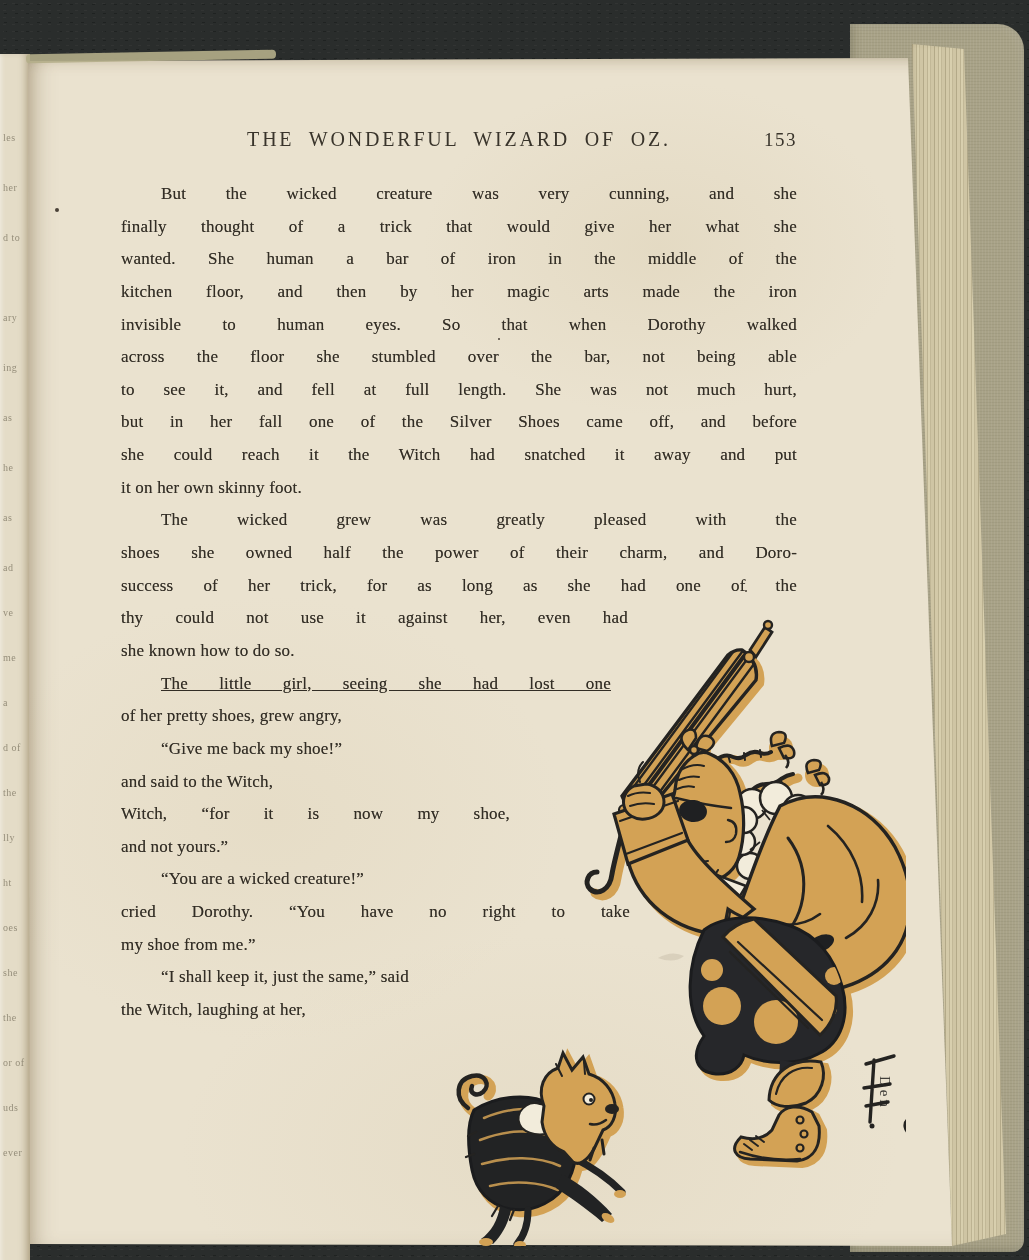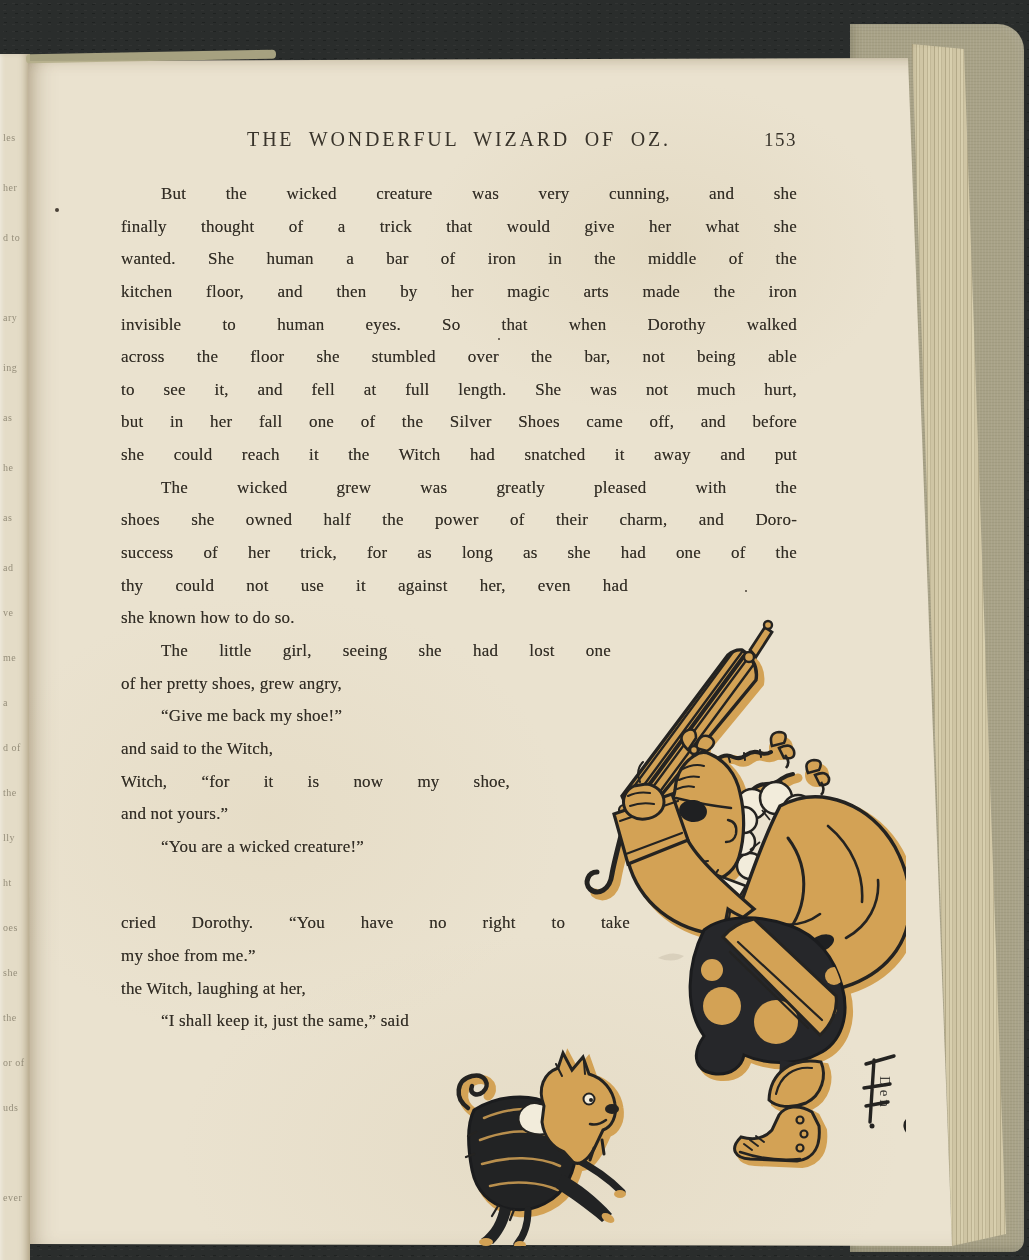--- a/index.html
+++ b/index.html
@@ -36,21 +36,21 @@
   .deckle{position:absolute;left:26px;top:52px;width:250px;height:9px;background:#b4ae8a;
     transform:rotate(-1.1deg);border-radius:4px;opacity:.9;}
   .hdr{position:absolute;left:121px;top:128px;width:676px;font-size:20px;color:#39342b;
     letter-spacing:2.8px;word-spacing:7px;text-align:center;}
   .hdr .pnum{position:absolute;right:0;top:1px;letter-spacing:1.5px;word-spacing:0;font-size:19px;}
   .txt{position:absolute;left:121px;top:178px;width:676px;color:#322d25;}
   .ln{height:32.65px;line-height:32.65px;font-size:17px;letter-spacing:.2px;
     text-shadow:0 0 .5px rgba(50,45,37,.55);white-space:normal;}
   .just{text-align:justify;text-align-last:justify;width:676px;}
   .ind{text-indent:40px;}
-  .w507{width:507px;} .w490{width:490px;} .w388{width:388px;} .w389{width:389px;} .w509{width:509px;margin-top:44px;}
+  .w507{width:507px;} .w490{width:490px;text-decoration:underline;} .w388{width:388px;} .w389{width:389px;} .w509{width:509px;}
   .speck{position:absolute;border-radius:50%;background:#4a4238;}
   svg{position:absolute;left:28px;top:58px;pointer-events:none;}
   .stroke{fill:none;stroke:#242321;stroke-linecap:round;stroke-linejoin:round;}
   .tanstroke{fill:none;stroke:#d3a255;stroke-linecap:round;stroke-linejoin:round;}
 </style>
 </head>
 <body>
 
 <div id="scene">
   <div class="cover"></div>
@@ -71,57 +71,58 @@
     <span style="top:643px">a</span>
     <span style="top:688px">d of</span>
     <span style="top:733px">the</span>
     <span style="top:778px">lly</span>
     <span style="top:823px">ht</span>
     <span style="top:868px">oes</span>
     <span style="top:913px">she</span>
     <span style="top:958px">the</span>
     <span style="top:1003px">or of</span>
     <span style="top:1048px">uds</span>
-    <span style="top:1138px">ever</span>
+    <span style="top:1093px">ever</span>
   </div>
 
   <div class="page"></div>
   <div class="deckle"></div>
 
   <div class="hdr">
     <span>THE WONDERFUL WIZARD OF OZ.</span>
     <span class="pnum">153</span>
   </div>
 
   <div class="txt">
     <div class="ln ind just">But the wicked creature was very cunning, and she</div>
     <div class="ln just">finally thought of a trick that would give her what she</div>
     <div class="ln just">wanted.  She human a bar of iron in the middle of the</div>
     <div class="ln just">kitchen floor, and then by her magic arts made the iron</div>
     <div class="ln just">invisible to human eyes.  So that when Dorothy walked</div>
     <div class="ln just">across the floor she stumbled over the bar, not being able</div>
     <div class="ln just">to see it, and fell at full length.  She was not much hurt,</div>
     <div class="ln just">but in her fall one of the Silver Shoes came off, and before</div>
     <div class="ln just">she could reach it the Witch had snatched it away and put</div>
+    <div class="ln">it on her own skinny foot.</div>
     <div class="ln ind just">The wicked grew was greatly pleased with the</div>
     <div class="ln just">shoes she owned half the power of their charm, and Doro-</div>
     <div class="ln just">success of her trick, for as long as she had one of the</div>
     <div class="ln just w507">thy could not use it against her, even had</div>
     <div class="ln">she known how to do so.</div>
     <div class="ln ind just w490">The little girl, seeing she had lost one</div>
     <div class="ln">of her pretty shoes, grew angry,</div>
     <div class="ln ind">“Give me back my shoe!”</div>
     <div class="ln">and said to the Witch,</div>
     <div class="ln just w389">Witch, “for it is now my shoe,</div>
     <div class="ln">and not yours.”</div>
     <div class="ln ind">“You are a wicked creature!”</div>
     <div class="ln just w509">cried Dorothy.  “You have no right to take</div>
     <div class="ln">my shoe from me.”</div>
+    <div class="ln ind">“I shall keep it, just the same,” said</div>
     <div class="ln">the Witch, laughing at her,</div>
-    <div class="ln ind">“I shall keep it, just the same,” said</div>
   </div>
 
   <div class="speck" style="left:55px;top:208px;width:4px;height:4px"></div>
   <div class="speck" style="left:498px;top:338px;width:2px;height:2px"></div>
   <div class="speck" style="left:745px;top:590px;width:2px;height:2px"></div>
 
   <svg width="878" height="1188" viewBox="0 0 878 1188">
     <defs>
       <path id="canopy" d="M714,592 Q731,604 728,622 L616,758 Q600,754 594,738 L700,597 Q707,591 714,592 Z"></path>
       <path id="headP" d="M666,698 C653,706 648,719 647,732 C646,741 641,749 636,758 L629,766 C627,772 633,777 640,774 L638,782 C635,788 640,793 646,792 C642,800 644,810 652,817 C659,825 671,828 683,824 C697,820 707,812 711,799 C717,779 717,755 712,735 C708,715 696,702 682,696 C676,693 671,694 666,698 Z"></path>

